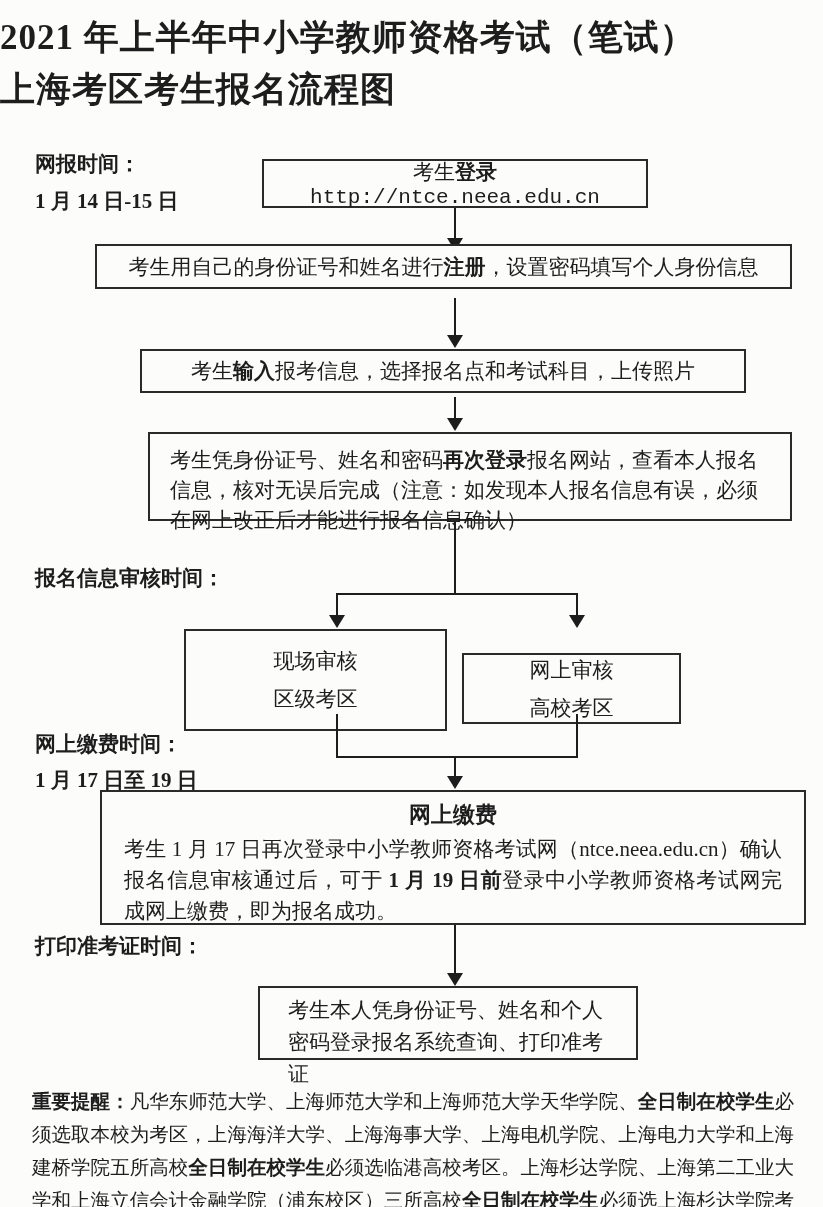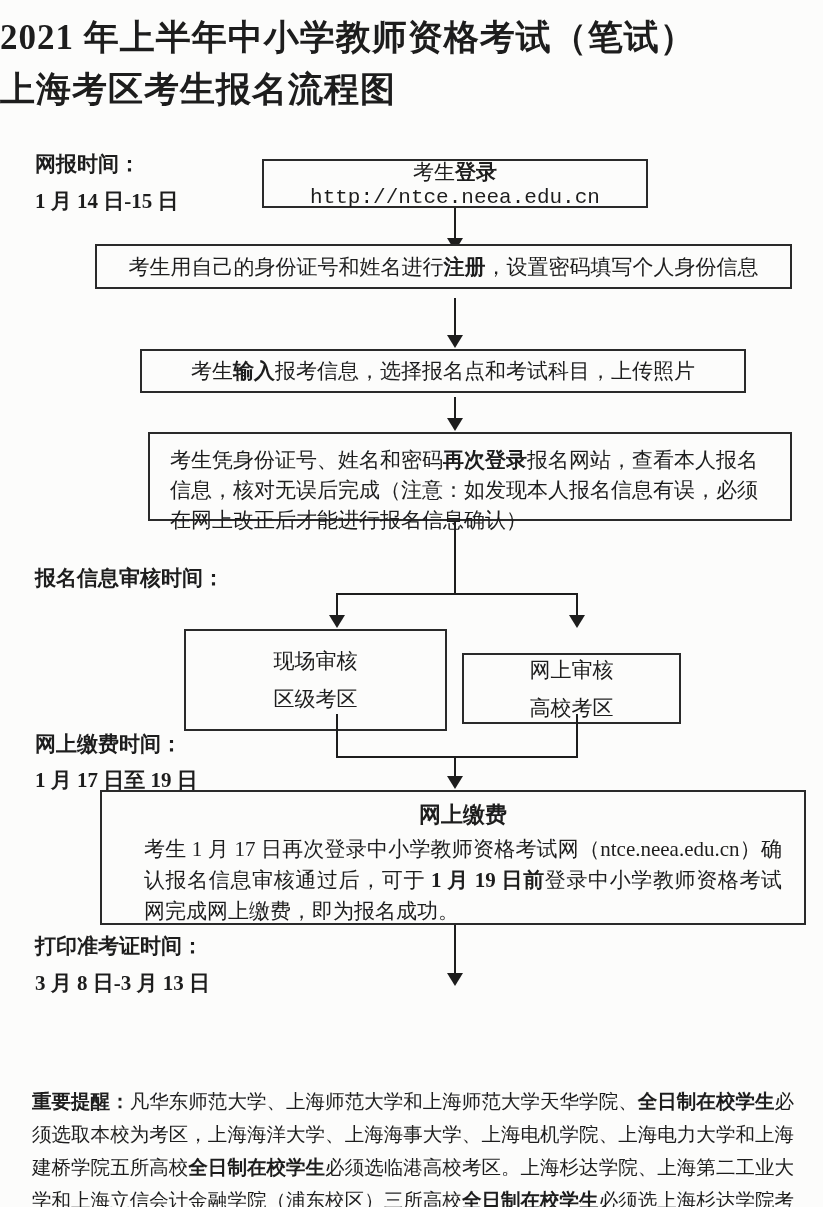--- a/index.html
+++ b/index.html
@@ -47,21 +47,20 @@
   </div>
   <div class="side-label" style="left:35px;top:560px;">
     <div>报名信息审核时间：</div>
   </div>
   <div class="side-label" style="left:35px;top:726px;line-height:36px;">
     <div>网上缴费时间：</div>
     <div>1 月 17 日至 19 日</div>
   </div>
   <div class="side-label" style="left:35px;top:928px;">
     <div>打印准考证时间：</div>
-    <div>3 月 8 日-3 月 13 日</div>
   </div>
 
   <div class="box center" style="left:262px;top:159px;width:386px;height:49px;font-family:Liberation Mono, monospace;">
     <span><span>考生</span><span class="b">登录</span><span> http://ntce.neea.edu.cn</span></span>
   </div>
 
   <div class="vl" style="left:454px;top:208px;height:30px;"></div>
   <div class="ah" style="left:447px;top:238px;"></div>
 
   <div class="box center" style="left:95px;top:244px;width:697px;height:45px;">
@@ -101,24 +100,27 @@
       <span class="branch-line">高校考区</span>
     </span>
   </div>
 
   <div class="vl" style="left:336px;top:714px;height:44px;"></div>
   <div class="vl" style="left:576px;top:714px;height:44px;"></div>
   <div class="hl" style="left:337px;top:756px;width:241px;"></div>
   <div class="vl" style="left:454px;top:756px;height:22px;"></div>
   <div class="ah" style="left:447px;top:776px;"></div>
 
-  <div class="box flow-text" style="left:100px;top:790px;width:706px;height:135px;padding-left:20px;">
+  <div class="box flow-text" style="left:100px;top:790px;width:706px;height:135px;">
     <div class="pay-title">网上缴费</div>
     <div class="pay-body"><span>考生 1 月 17 日再次登录中小学教师资格考试网（ntce.neea.edu.cn）确认报名信息审核通过后，可于 </span><span class="b">1 月 19 日前</span><span>登录中小学教师资格考试网完成网上缴费，即为报名成功。</span></div>
   </div>
 
   <div class="vl" style="left:454px;top:925px;height:50px;"></div>
   <div class="ah" style="left:447px;top:973px;"></div>
 
+  <div class="box flow-text" style="left:258px;top:986px;width:380px;height:74px;padding:6px 28px 0 28px;line-height:32px;text-align:left;">
+    <span>考生本人凭身份证号、姓名和个人密码登录报名系统查询、打印准考证</span>
+  </div>
 
   <div class="notice"><span class="b">重要提醒：</span><span>凡华东师范大学、上海师范大学和上海师范大学天华学院、</span><span class="b">全日制在校学生</span><span>必须选取本校为考区，上海海洋大学、上海海事大学、上海电机学院、上海电力大学和上海建桥学院五所高校</span><span class="b">全日制在校学生</span><span>必须选临港高校考区。上海杉达学院、上海第二工业大学和上海立信会计金融学院（浦东校区）三所高校</span><span class="b">全日制在校学生</span><span>必须选上海杉达学院考区。</span></div>
 
 </div>
 
 </body></html>

